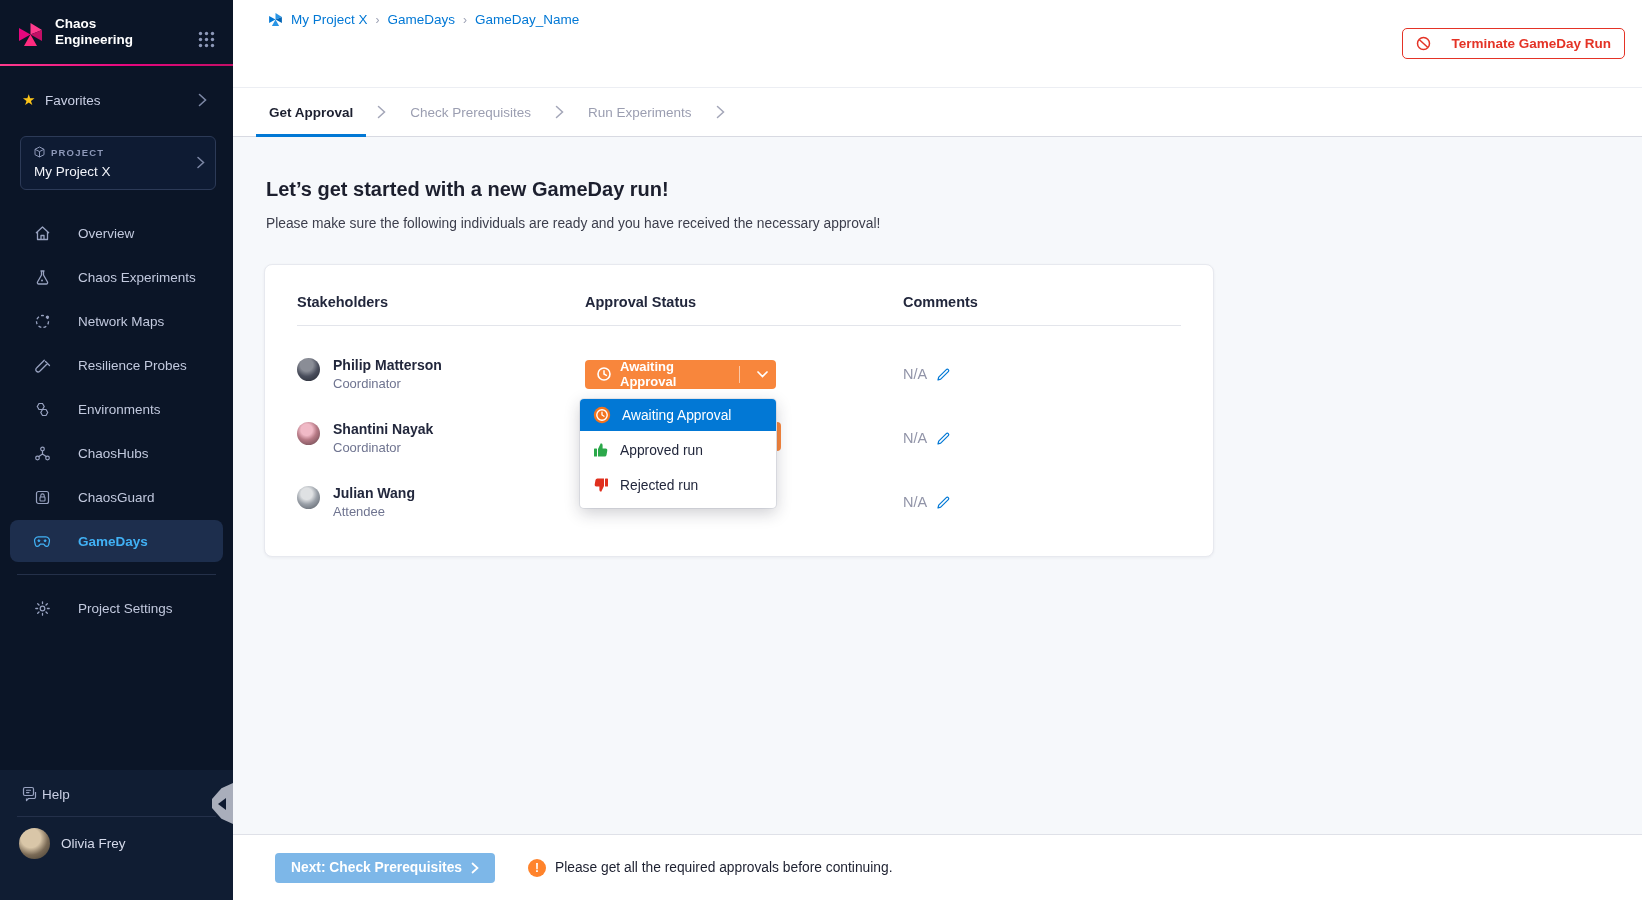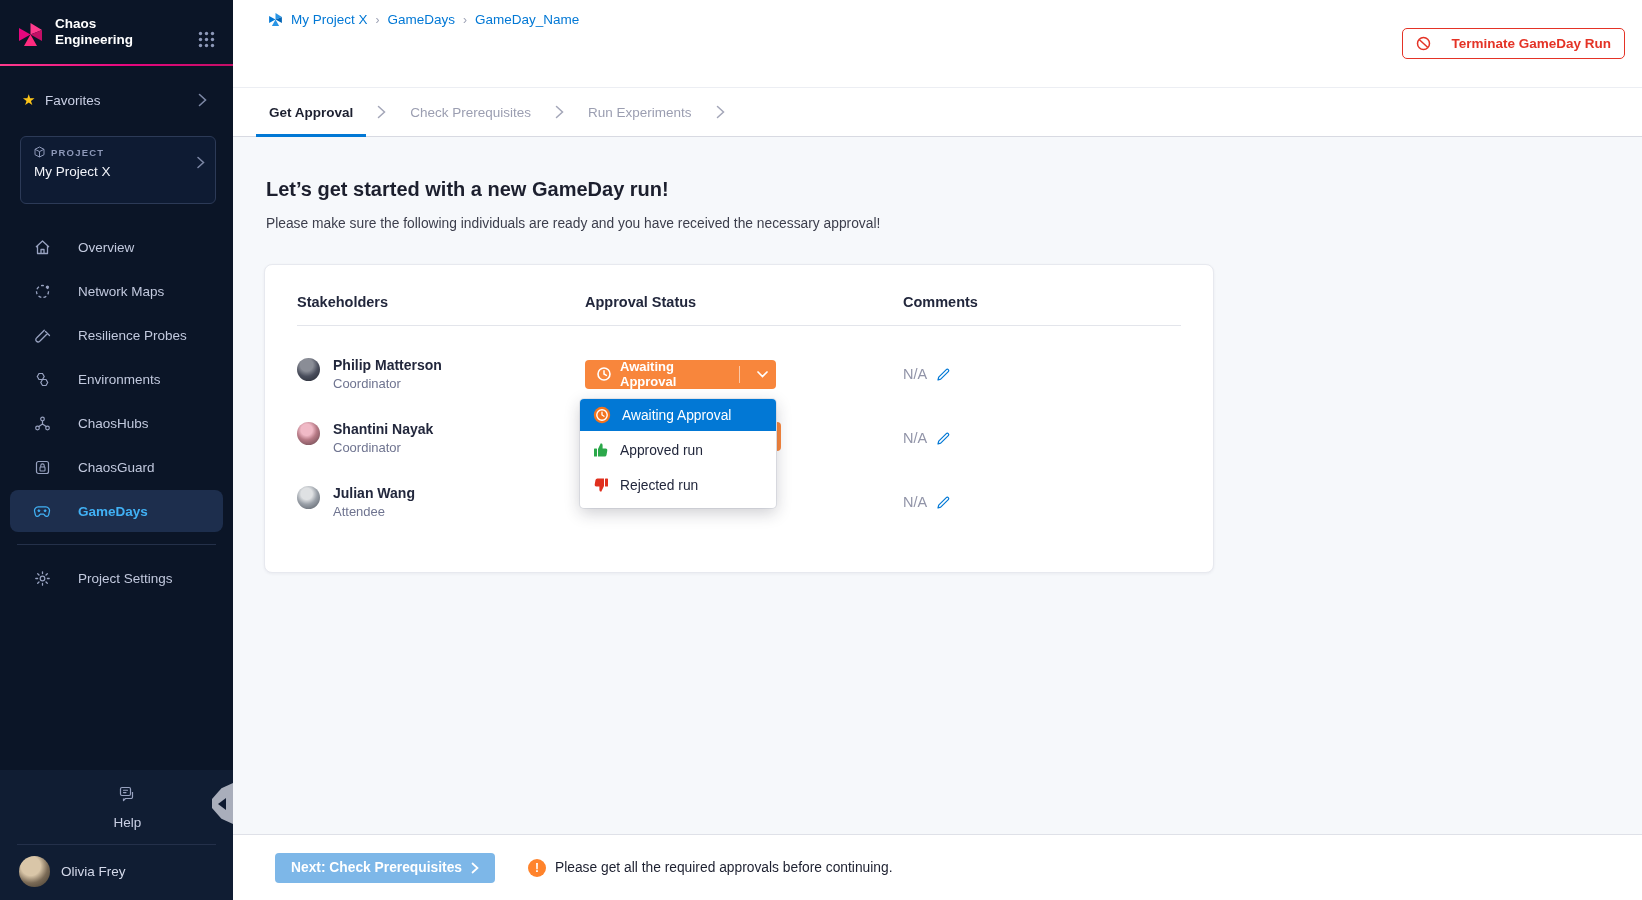--- a/index.html
+++ b/index.html
@@ -18,40 +18,40 @@
   }
   .brand { display:flex; align-items:flex-end; padding:16px 18px 14px 17px; }
   .brand-name { font-size:13.5px; font-weight:bold; color:#fff; line-height:16px; margin-left:11px; flex:1; }
   .brand-divider { height:2px; margin:2px 0 0 0; background:linear-gradient(90deg,#ff3b8d 0%,#e6067e 55%,#c40f66 100%); }
   .fav-row { display:flex; align-items:center; padding:0 26px 0 22px; height:40px; margin-top:14px; cursor:pointer; }
   .fav-row .star { color:#fcc419; font-size:15px; width:23px; }
   .fav-label { font-size:13.5px; color:#c9cfe4; flex:1; }
   .chev-dim { color:#7c87a5; }
 
   .project-card {
-    margin:16px 17px 0 20px; height:68px; border:1px solid #2c3a57; border-radius:6px;
+    margin:16px 17px 0 20px; height:54px; border:1px solid #2c3a57; border-radius:6px;
     background:#0e1b33; padding:9px 10px 0 13px; position:relative; cursor:pointer;
   }
   .project-label { display:flex; align-items:center; gap:6px; font-size:9.5px; letter-spacing:1.2px; color:#8d98b8; font-weight:bold; }
   .project-name { font-size:13.5px; color:#f2f4fa; margin-top:6px; }
   .project-chev { position:absolute; right:10px; top:19px; }
 
   .nav { margin:22px 10px 0 10px; }
   .nav-item {
     display:flex; align-items:center; gap:27px; height:42px; padding:0 0 0 23px;
     border-radius:8px; font-size:13.5px; color:#c2c9de; cursor:pointer; margin-bottom:2px;
   }
   .nav-item .nicon { width:18px; height:18px; display:flex; align-items:center; justify-content:center; }
   .nav-item.active { background:#1d2e4d; color:#41b1f5; font-weight:bold; }
   .nav-item.active svg * { stroke:#41b1f5 !important; }
   .side-divider { height:1px; background:#243049; margin:12px 17px; }
   .sidebar-bottom {
     position:absolute; bottom:0; left:0; right:0; height:130px; background:#101d33;
   }
-  .help-row { display:flex; align-items:center; gap:13px; padding:16px 0 0 22px; font-size:13.5px; color:#c9cfe4; cursor:pointer;flex-direction:column; }
+  .help-row { display:flex; align-items:flex-end; gap:3px; padding:16px 0 0 22px; font-size:13.5px; color:#c9cfe4; cursor:pointer; }
   .user-divider { height:1px; background:#24304a; margin:14px 17px 0 17px; }
   .user-row { display:flex; align-items:center; gap:11px; padding:11px 0 0 19px; cursor:pointer; }
   .avatar { border-radius:50%; flex:0 0 auto; }
   .av-olivia { width:31px; height:31px; background:radial-gradient(circle at 38% 32%,#d9c6a8 0 34%,#7a6a56 60%,#3c362c 100%); }
   .user-name { font-size:13.5px; color:#d4d9ea; }
   .collapse-handle {
     position:absolute; left:212px; top:783px; width:21px; height:41px; background:#a9aebb; z-index:60;
     clip-path:polygon(100% 0%,100% 100%,45% 87%,0% 61%,0% 39%,45% 13%);
     display:flex; align-items:center; justify-content:center; cursor:pointer;
   }
@@ -89,21 +89,21 @@
   .content h1 { font-size:20px; font-weight:bold; color:#1c1f2e; margin:0 0 15px 2px; }
   .content .sub { font-size:13.8px; color:#3c3e4c; margin:0 0 33px 2px; }
 
   .card {
     width:950px; background:#fff; border:1px solid #e7e9ef; border-radius:8px;
     box-shadow:0 1px 3px rgba(40,41,61,.06); position:relative;
   }
   .thead { display:grid; grid-template-columns:288px 318px 1fr; padding:29px 32px 15px 32px; }
   .th { font-size:14.5px; font-weight:bold; color:#22273c; }
   .t-divider { height:1px; background:#e3e5eb; margin:0 32px; }
-  .tbody { padding:16px 32px 38px 32px; position:relative; }
+  .tbody { padding:16px 32px 22px 32px; position:relative; }
   .trow { display:grid; grid-template-columns:288px 318px 1fr; height:64px; align-items:center; }
   .person { display:flex; align-items:center; gap:13px; }
   .av-sm { width:23px; height:23px; align-self:flex-start; margin-top:2px; }
   .av-philip  { background:radial-gradient(circle at 42% 30%,#8a8d96 0 30%,#4a4e5c 55%,#23262f 100%); }
   .av-shantini{ background:radial-gradient(circle at 42% 34%,#f0b9c6 0 28%,#b77a86 50%,#5d3f46 100%); }
   .av-julian  { background:radial-gradient(circle at 42% 34%,#dfe1e3 0 28%,#9aa0a8 52%,#4f555e 100%); }
   .p-name { font-size:14px; font-weight:bold; color:#22273c; line-height:19px; }
   .p-role { font-size:13px; color:#6f7490; line-height:18px; }
   .status-cell { position:relative; height:100%; display:flex; align-items:center; }
   .status-btn {
@@ -210,20 +210,29 @@
       <span class="nicon">
         <svg width="17" height="17" viewBox="0 0 17 17">
             <path d="M2 8 L8.5 2 L15 8 M3.5 7 V14.5 H13.5 V7 M7 14.5 V10.5 H10 V14.5" stroke="#98a2c0" stroke-width="1.3" fill="none" stroke-linejoin="round"></path>
           </svg>
       </span>
       <span>Overview</span>
     </div>
     <div class="nav-item">
       <span class="nicon">
         <svg width="17" height="17" viewBox="0 0 17 17">
+            <path d="M6.5 2 H10.5 M7.5 2 V6 L3.5 13 A1.4 1.4 0 0 0 4.7 15 H12.3 A1.4 1.4 0 0 0 13.5 13 L9.5 6 V2" stroke="#98a2c0" stroke-width="1.3" fill="none" stroke-linejoin="round"></path>
+            <circle cx="8" cy="11.5" r="1" fill="#98a2c0"></circle>
+          </svg>
+      </span>
+      <span>Chaos Experiments</span>
+    </div>
+    <div class="nav-item">
+      <span class="nicon">
+        <svg width="17" height="17" viewBox="0 0 17 17">
             <circle cx="8.5" cy="8.5" r="6" stroke="#98a2c0" stroke-width="1.3" fill="none" stroke-dasharray="3 2.2"></circle>
             <circle cx="13.5" cy="4" r="1.6" fill="#98a2c0"></circle>
           </svg>
       </span>
       <span>Network Maps</span>
     </div>
     <div class="nav-item">
       <span class="nicon">
         <svg width="17" height="17" viewBox="0 0 17 17">
             <path d="M10.5 2.5 L14.5 6.5 M12.5 4.5 L5 12 A2.3 2.3 0 1 1 1.8 8.8 L9.3 1.3" transform="translate(1,2)" stroke="#98a2c0" stroke-width="1.3" fill="none" stroke-linecap="round" stroke-linejoin="round"></path>

